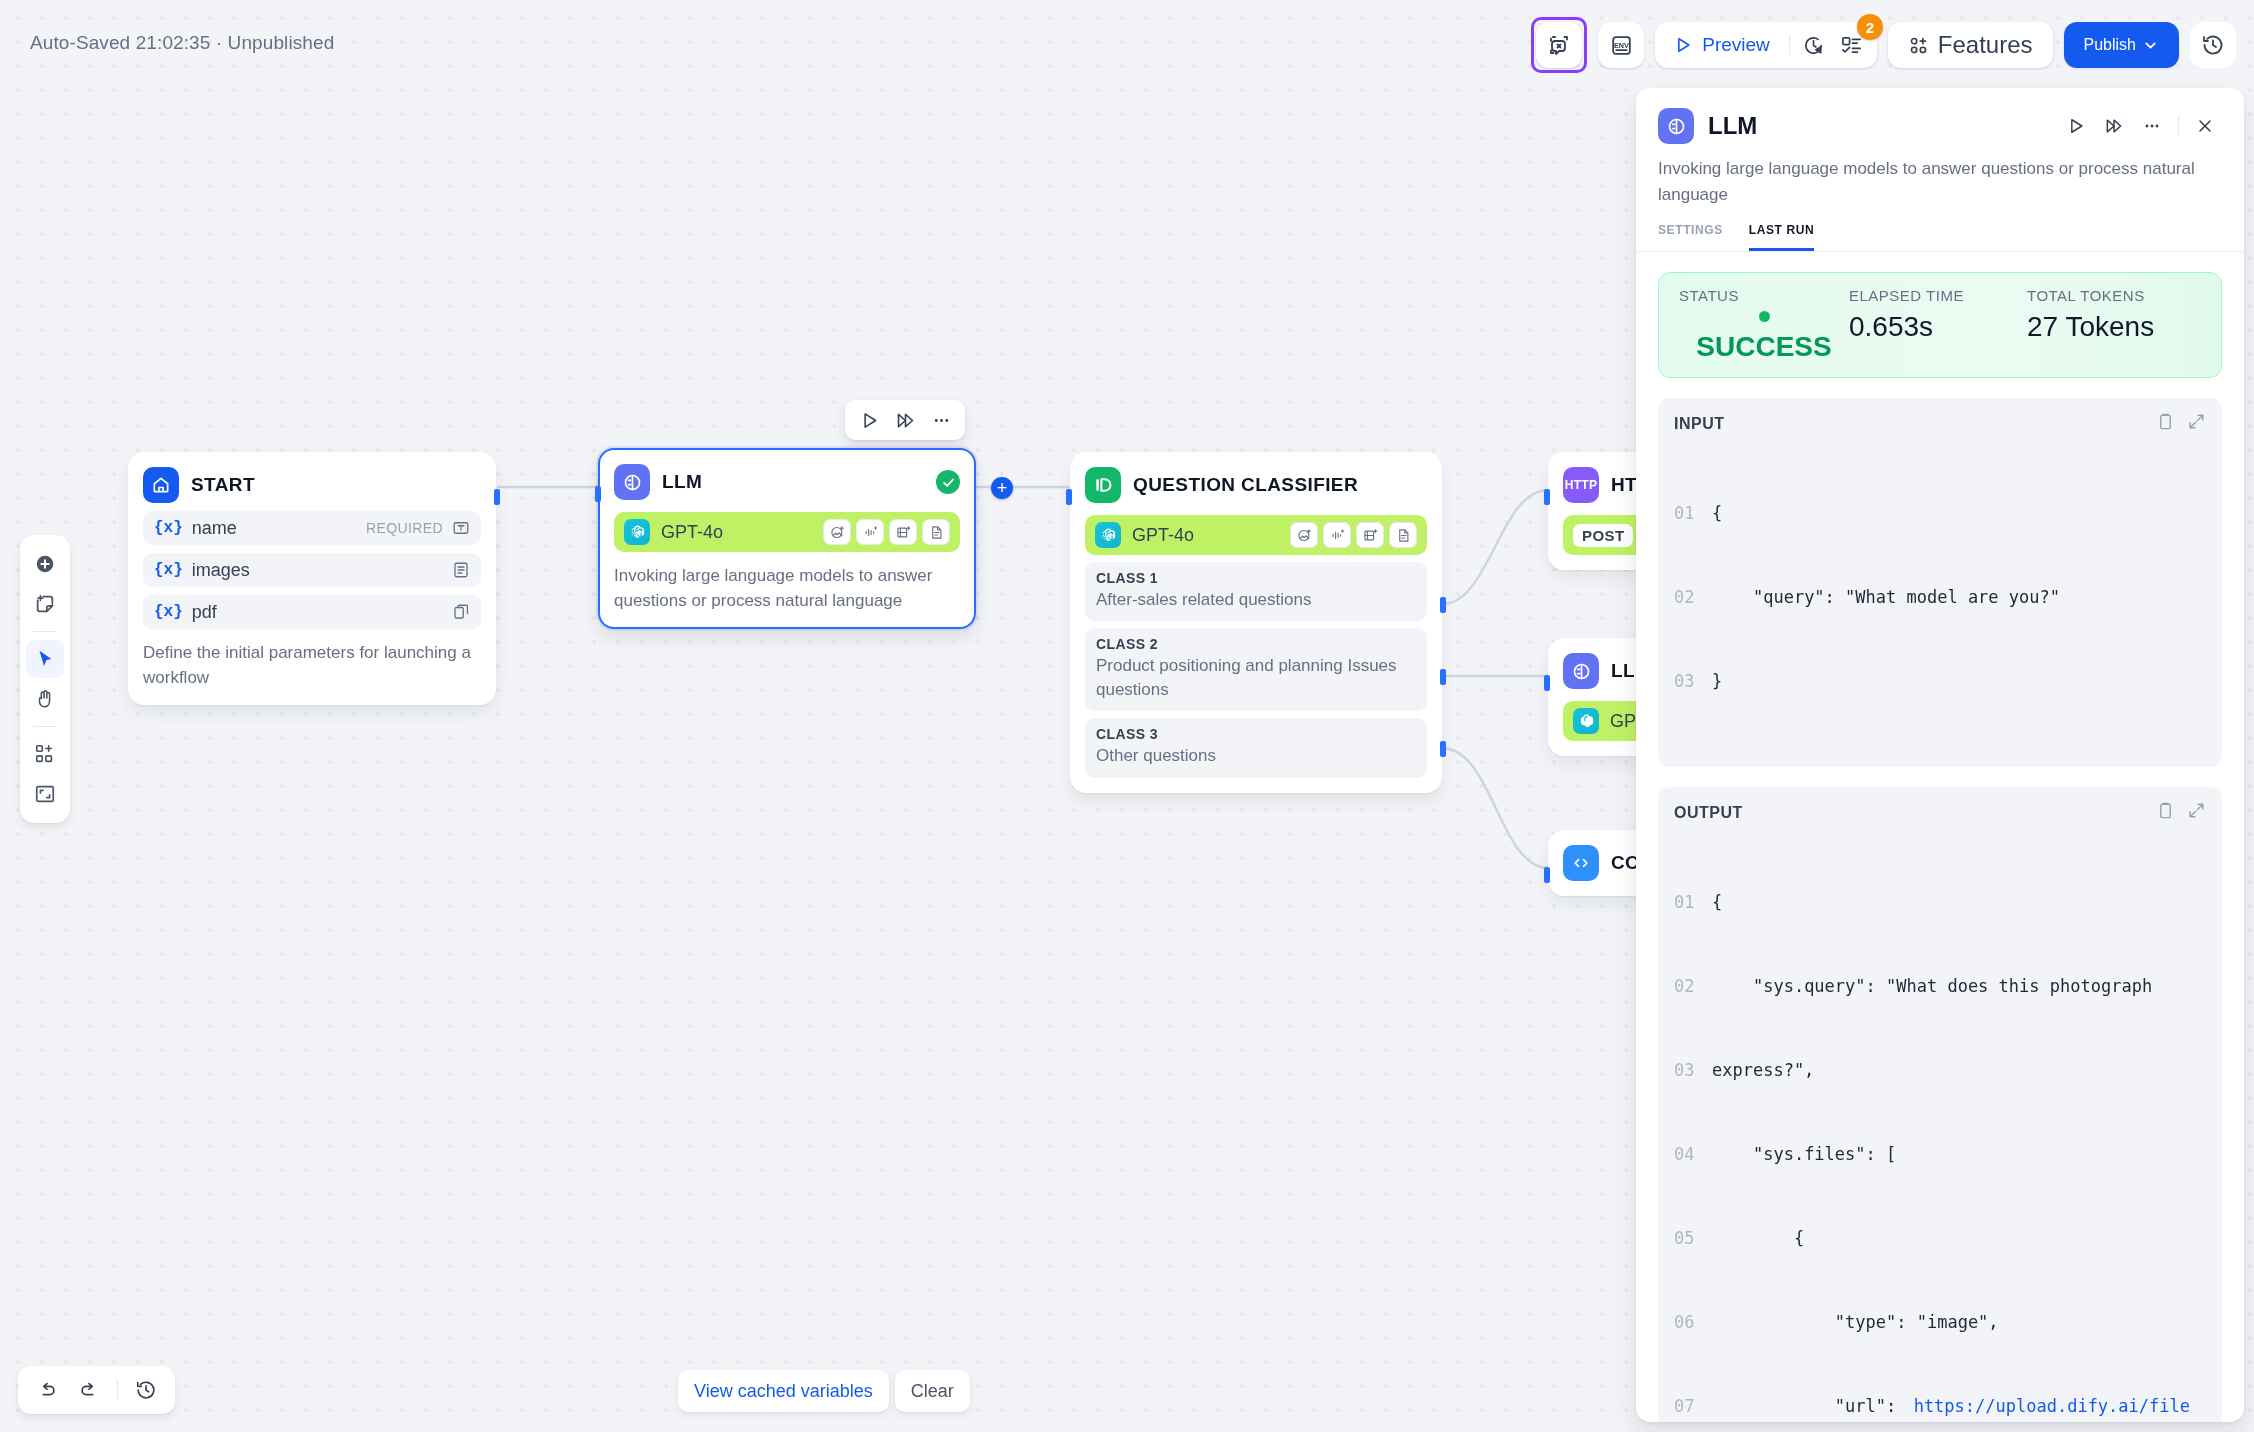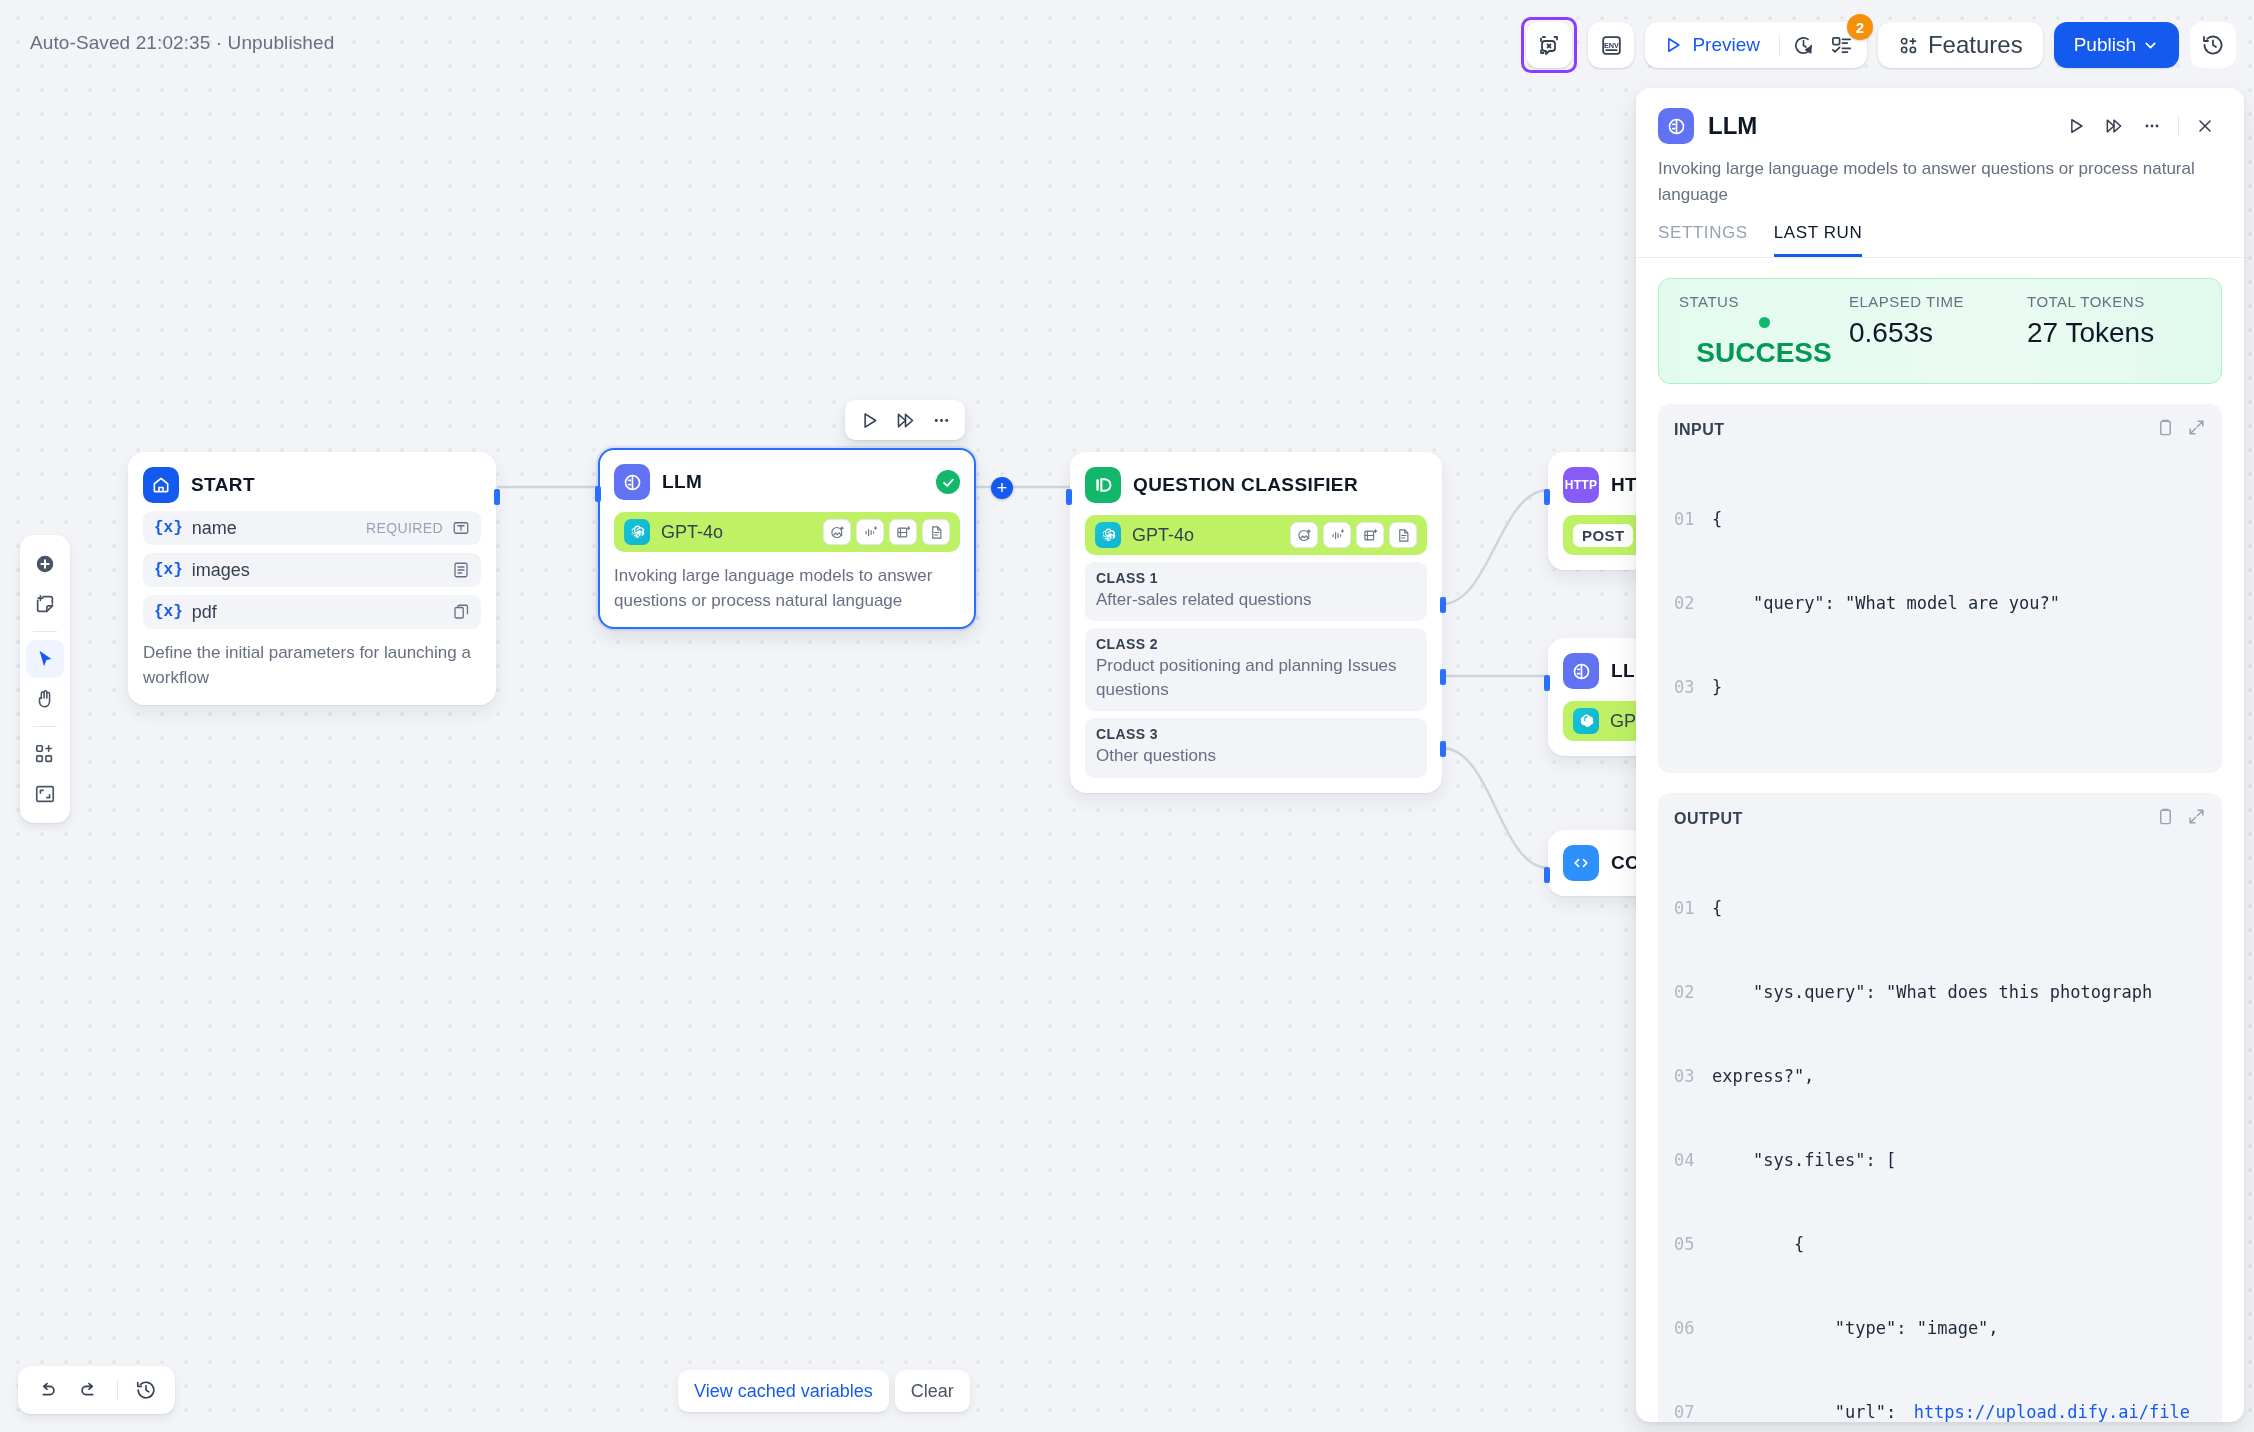--- a/index.html
+++ b/index.html
@@ -52,21 +52,21 @@
   .features-btn {
     display: flex; align-items: center; gap: 9px;
     padding: 0 14px; height: 38px; border-radius: 9px;
     color: #354052; font-size: 24px; font-weight: 500; cursor: pointer;
     white-space: nowrap;
   }
   .publish-btn {
     background: #155AEF; color: #fff;
     height: 46px; border-radius: 13px;
     display: flex; align-items: center; gap: 6px;
-    padding: 0 20px; font-size: 19px; font-weight: 500;
+    padding: 0 20px; font-size: 16px; font-weight: 500;
     cursor: pointer; border: none;
     box-shadow: 0 1px 2px rgba(16,24,40,.10);
     white-space: nowrap;
   }
   .hl-box {
     border: 3px solid #8B3DFF; border-radius: 10px;
     padding: 2px;
   }
   .tb-single {
     background:#fff; border-radius:13px; width:46px; height:46px;
@@ -228,21 +228,21 @@
   .panel-ico {
     width: 36px;height:36px;border-radius:10px;background:#6172F3;
     display:flex;align-items:center;justify-content:center;color:#fff;flex:0 0 36px;
   }
   .panel-title { font-size: 24px; font-weight:700; color:#101828; flex:1; }
   .panel-actions { display:flex; align-items:center; gap:4px; color:#676F83; }
   .panel-actions .tb-icon-btn { width:34px;height:34px; }
   .panel-desc { font-size: 17px; color:#676F83; line-height:1.5; margin-top: 12px; }
   .tabs { display:flex; gap: 26px; margin-top: 16px; padding-bottom: 0; }
   .tab {
-    font-size: 17px; font-weight:400; letter-spacing:.6px; color:#98A2B3;
+    font-size: 12px; font-weight:700; letter-spacing:.6px; color:#98A2B3;
     padding-bottom: 11px; cursor:pointer; border-bottom: 3px solid transparent; text-align: right;
   }
   .tab.active { color:#101828; border-bottom-color:#155AEF; }
   .panel-divider { height:1px; background:#EAECF0; }
   .panel-body { flex:1; overflow-y:auto; padding: 20px 22px 28px; }
 
   .status-card {
     background: linear-gradient(90deg,#E3FBEF 0%, #EAFBF2 60%, #E1FAEE 100%);
     border: 1px solid #A6F4C5; border-radius: 12px;
     display:flex; padding: 14px 20px; gap: 0;

